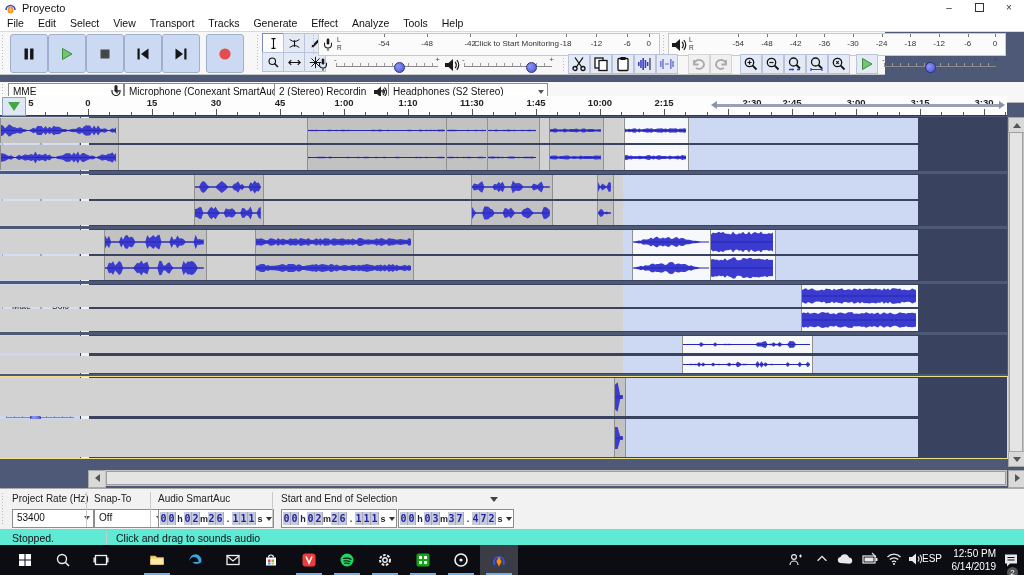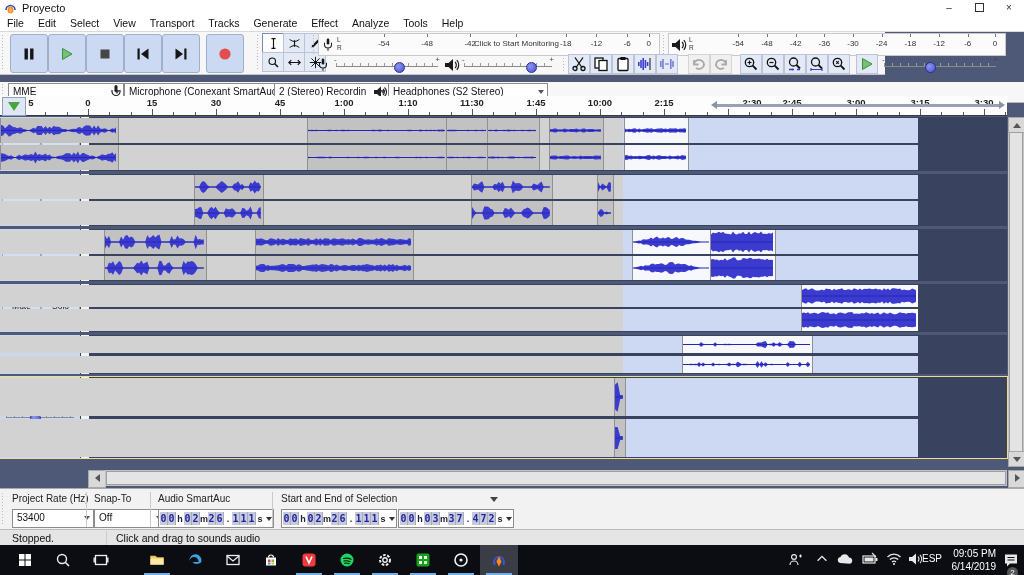--- a/index.html
+++ b/index.html
@@ -68,21 +68,21 @@
   .tri-l{width:0;height:0;border-top:4px solid transparent;border-bottom:4px solid transparent;border-right:5px solid #555;margin:3px auto;}
   .tri-r{width:0;height:0;border-top:4px solid transparent;border-bottom:4px solid transparent;border-left:5px solid #555;margin:3px auto;}
   
   #selbar{left:0;top:488px;width:1024px;height:41px;background:#f2f2f2;border-top:1px solid #aaa;}
   .sblab{position:absolute;top:4px;font-size:10px;color:#222;white-space:nowrap;}
   .sep{position:absolute;top:3px;bottom:3px;width:1px;background:#c9c9c9;}
   .timefield{position:absolute;top:20px;height:17px;background:#fff;border:1px solid #8c8c8c;display:flex;align-items:center;padding:0 1px;}
   .timefield .dig{display:inline-block;width:7px;height:13px;background:#c6cbdb;border-right:1px solid #aab;color:#2424a0;font-family:"DejaVu Sans Mono",monospace;font-size:10px;font-weight:bold;text-align:center;line-height:13px;}
   .timefield .sepc{display:inline-block;width:8px;color:#223;font-size:9px;font-weight:bold;text-align:center;}
   .timefield .dd{width:0;height:0;border-left:3px solid transparent;border-right:3px solid transparent;border-top:4px solid #333;margin-left:2px;}
-  #statusbar{left:0;top:529px;width:1024px;height:16px;background:#e5e5e5;border-top:1px solid #bbb;font-size:10.5px;color:#111;}
+  #statusbar{left:0;top:529px;width:1024px;height:16px;background:#5eead4;border-top:1px solid #bbb;font-size:10.5px;color:#111;}
   
   #taskbar{left:0;top:545px;width:1024px;height:30px;background:#0c0d12;}
   .tbcell{position:absolute;top:0;width:38px;height:30px;display:flex;align-items:center;justify-content:center;}
   .tbcell.active{background:#3a3d45;}
   .tbcell .ul{position:absolute;left:6px;right:6px;bottom:0;height:2px;background:#76aee0;}
   .trayico{position:absolute;top:7px;color:#e8e8e8;}
   #clock{position:absolute;right:28px;top:2px;color:#fff;font-size:10px;text-align:right;line-height:13px;}
   #lang{position:absolute;right:82px;top:8px;color:#fff;font-size:10px;}
   #notif{position:absolute;right:4px;top:7px;}
   #badge{position:absolute;right:2px;top:15px;width:11px;height:11px;border-radius:50%;background:#555;color:#fff;font-size:8px;text-align:center;line-height:11px;}
@@ -978,21 +978,21 @@
       <div class="trayico" style="left: 886px;"><svg width="16" height="14" viewBox="0 0 16 14">
           <path d="M1.5 5 a9 9 0 0 1 13 0 M3.8 7.5 a6 6 0 0 1 8.4 0 M6 10 a3 3 0 0 1 4 0" fill="none" stroke="#e8e8e8" stroke-width="1.3"></path>
           <circle cx="8" cy="12" r="1.1" fill="#e8e8e8"></circle>
         </svg></div>
       <div class="trayico" style="left: 908px;"><svg width="16" height="14" viewBox="0 0 16 14">
           <path d="M1 5 h3 l4 -3.5 v11 L4 9 H1 z" fill="#e8e8e8"></path>
           <path d="M10 4.5 a4 4 0 0 1 0 5 M12 2.8 a6.5 6.5 0 0 1 0 8.4" fill="none" stroke="#e8e8e8" stroke-width="1.1"></path>
         </svg></div>
       <div id="lang">ESP</div>
       <div id="clock">
-        <div>09:05 PM</div>
+        <div>12:50 PM</div>
         <div>6/14/2019</div>
       </div>
       <div id="notif"><svg width="17" height="16" viewBox="0 0 17 16">
           <path d="M2 2.5 h12 v9 h-7 l-3 3 v-3 h-2 z" fill="#e8e8e8"></path>
           <path d="M4.5 5.5 h7 M4.5 8 h7" stroke="#0c0d12" stroke-width="1"></path>
         </svg><div id="badge">2</div></div>
     </div>
 
 </div>
 

